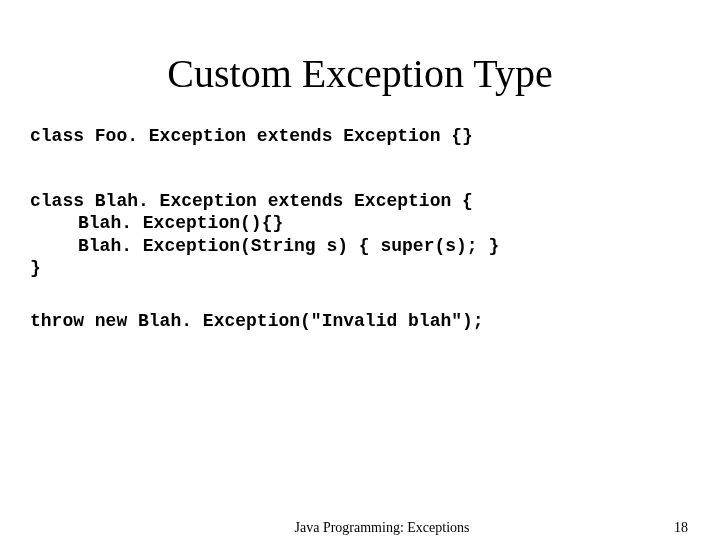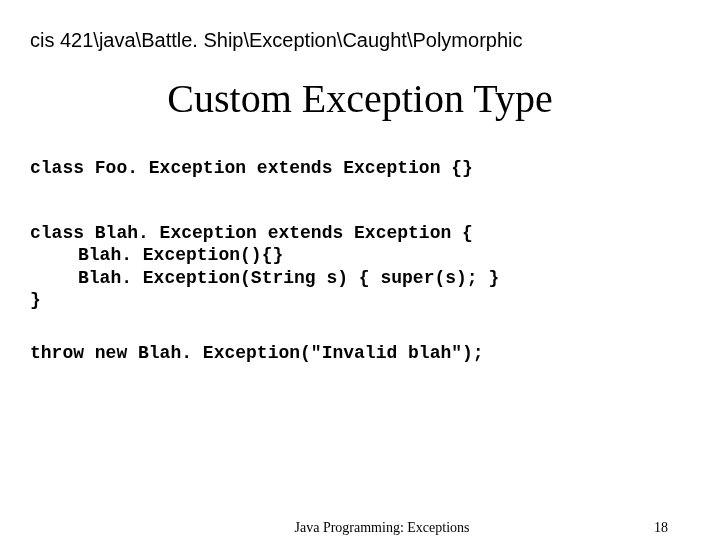--- a/index.html
+++ b/index.html
@@ -21,21 +21,21 @@
       line-height: 1.25;
       font-weight: normal;
       color: #000000;
     }
     .title {
       text-align: center;
       font-family: "Times New Roman", Times, serif;
       font-size: 40px;
       font-weight: normal;
       margin-top: 22px;
-      margin-bottom: 35px;
+      margin-bottom: 28px;
     }
     .code-block {
       padding: 0 30px;
       font-family: "Courier New", Courier, monospace;
       font-weight: bold;
       font-size: 18px;
       line-height: 1.25;
     }
     .block-gap {
       height: 42px;
@@ -55,28 +55,27 @@
       font-size: 14px;
     }
     .footer-center {
       position: absolute;
       left: 50%;
       transform: translateX(-50%);
       margin-left: 22px;
     }
     .footer-right {
       position: absolute;
-      right: 52px;
+      right: 32px;
     }
   </style>
 </head>
 <body>
 
 <div class="header">
-  <div>cis 421\java\Battle. Ship\Exception\Caught\Polymorphic</div>
 </div>
 
 <h1 class="title">Custom Exception Type</h1>
 
 <div class="code-block">
   <div>class Foo. Exception extends Exception {}</div>
   <div class="block-gap"></div>
   <div>class Blah. Exception extends Exception {</div>
   <div class="indent">Blah. Exception(){}</div>
   <div class="indent">Blah. Exception(String s) { super(s); }</div>

